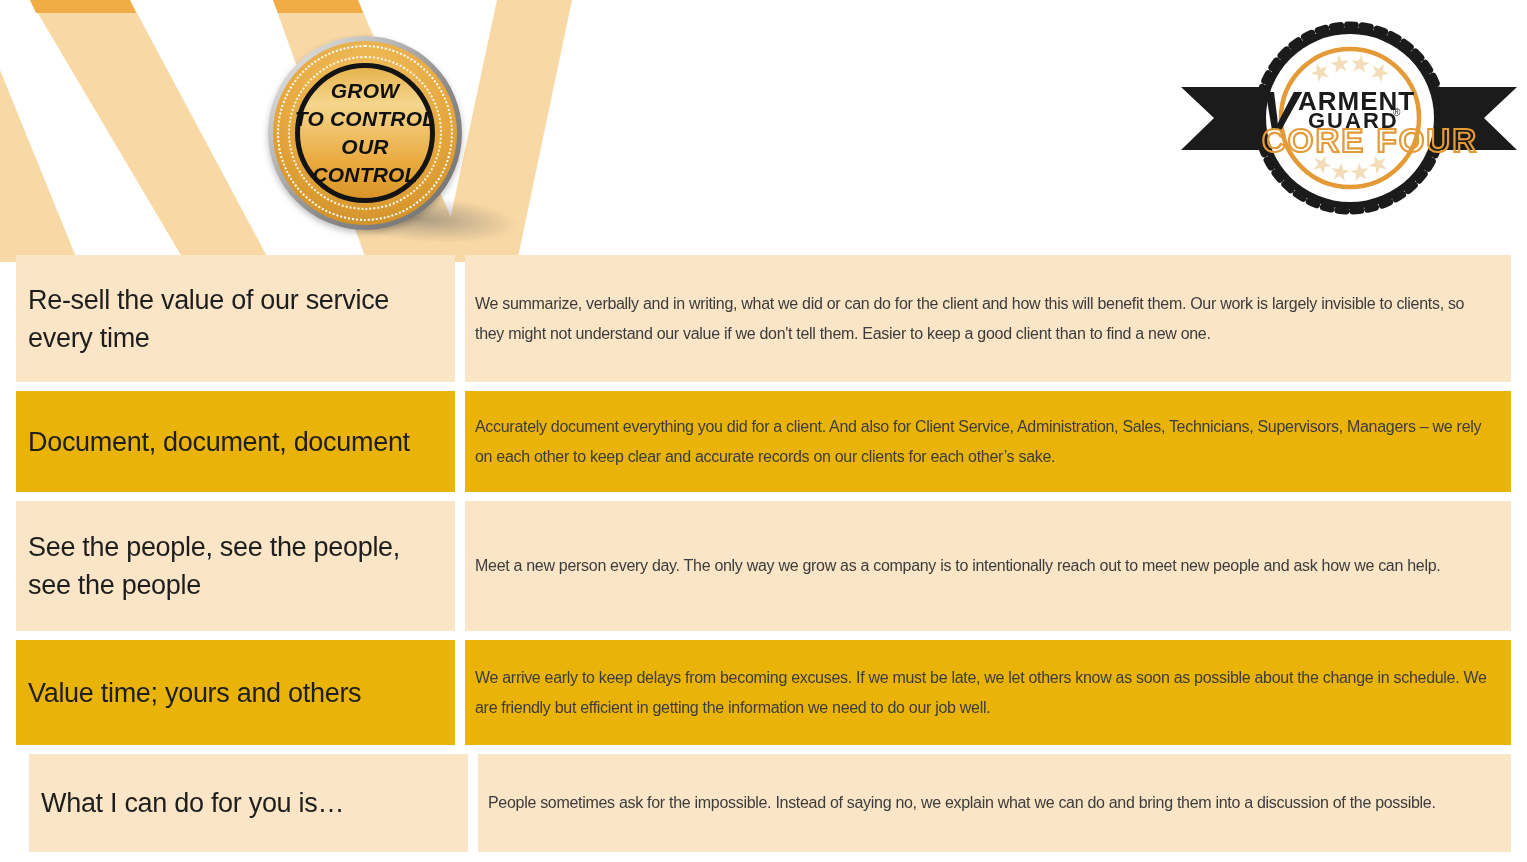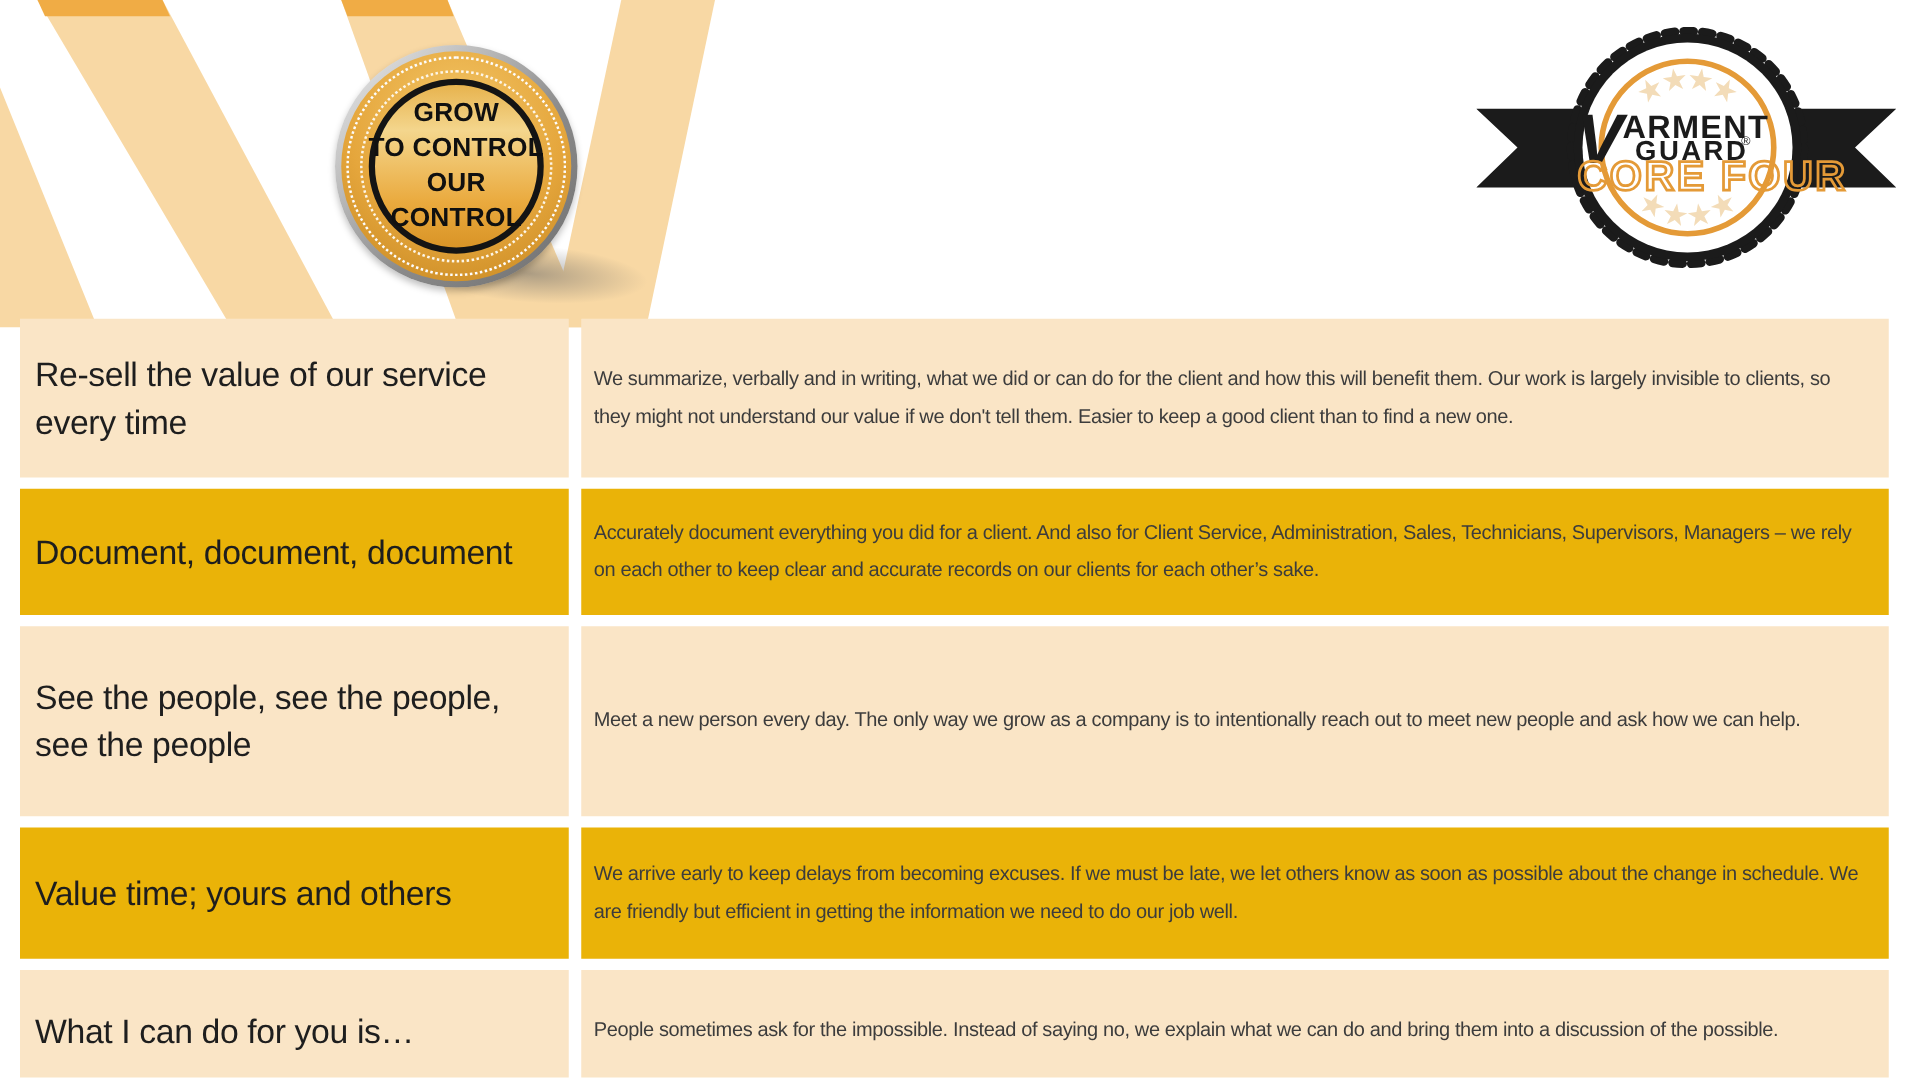--- a/index.html
+++ b/index.html
@@ -26,21 +26,21 @@
     position:absolute;inset:5px;border-radius:50%;
     background:radial-gradient(circle at 50% 30%,#f3c768 0%,#e5a63c 55%,#c械 0,#c4851f 100%);
     background:radial-gradient(circle at 50% 30%,#f3c768 0%,#e5a63c 55%,#c4851f 100%);
   }
   .coin .dots-outer{position:absolute;inset:9px;border-radius:50%;border:2.6px dotted #fdfdfd;}
   .coin .dots-inner{position:absolute;inset:20px;border-radius:50%;border:2px dotted #fdf6e8;}
   .coin .inner{
     position:absolute;inset:27px;border-radius:50%;
     border:5px solid #141414;box-sizing:border-box;
     background:linear-gradient(180deg,#e7b34e 0%,#f4d68d 28%,#eaaa3e 72%,#d99427 100%);
-    display:flex;flex-direction:column;align-items:center;justify-content:center;
+    display:flex;flex-direction:column;align-items:center;justify-content:center;font-style:italic;
   }
   .coin .line{
     font-size:21px;font-weight:700;color:#101010;line-height:28px;
     letter-spacing:.2px;text-align:center;white-space:nowrap;
   }
   
   .badge{position:absolute;left:1181px;top:16px;z-index:2;}
   
   .values-table{
     position:absolute;left:16px;top:255px;width:1495px;z-index:3;
@@ -51,21 +51,21 @@
   .vrow.peach .cell{background:#FAE5C6;}
   .vrow.white .cell{background:#eab308;}
   .cell.label{
     width:439px;min-width:439px;padding:8px 6px 8px 12px;
     font-size:27px;line-height:38px;color:#1e1e1e;letter-spacing:-.3px;
   }
   .cell.desc{
     flex:1;padding:8px 16px 8px 10px;
     font-size:16px;line-height:30px;color:#3c3c3c;letter-spacing:-.3px;
   }
-  .r1{height:127px;} .r2{height:101px;} .r3{height:152px;border-radius:23px;} .r4{height:105px;} .r5{height:98px;}
+  .r1{height:127px;} .r2{height:101px;} .r3{height:130px;border-radius:23px;} .r4{height:105px;} .r5{height:98px;margin-left:13px;}
 </style>
 </head>
 <body>
 
 <svg class="watermark" width="600" height="262" viewBox="0 0 600 262">
   <polygon points="0,70 78,262 0,262" fill="#F8D8A4"></polygon>
   <polygon points="30,0 130,0 270,262 185,262" fill="#F8D8A4"></polygon>
   <polygon points="273,0 358,0 470,262 367,262" fill="#F8D8A4"></polygon>
   <polygon points="497,0 572,0 517,262 441,262" fill="#F8D8A4"></polygon>
   <polygon points="30,0 130,0 136,13 36,13" fill="#F0AC45"></polygon>

